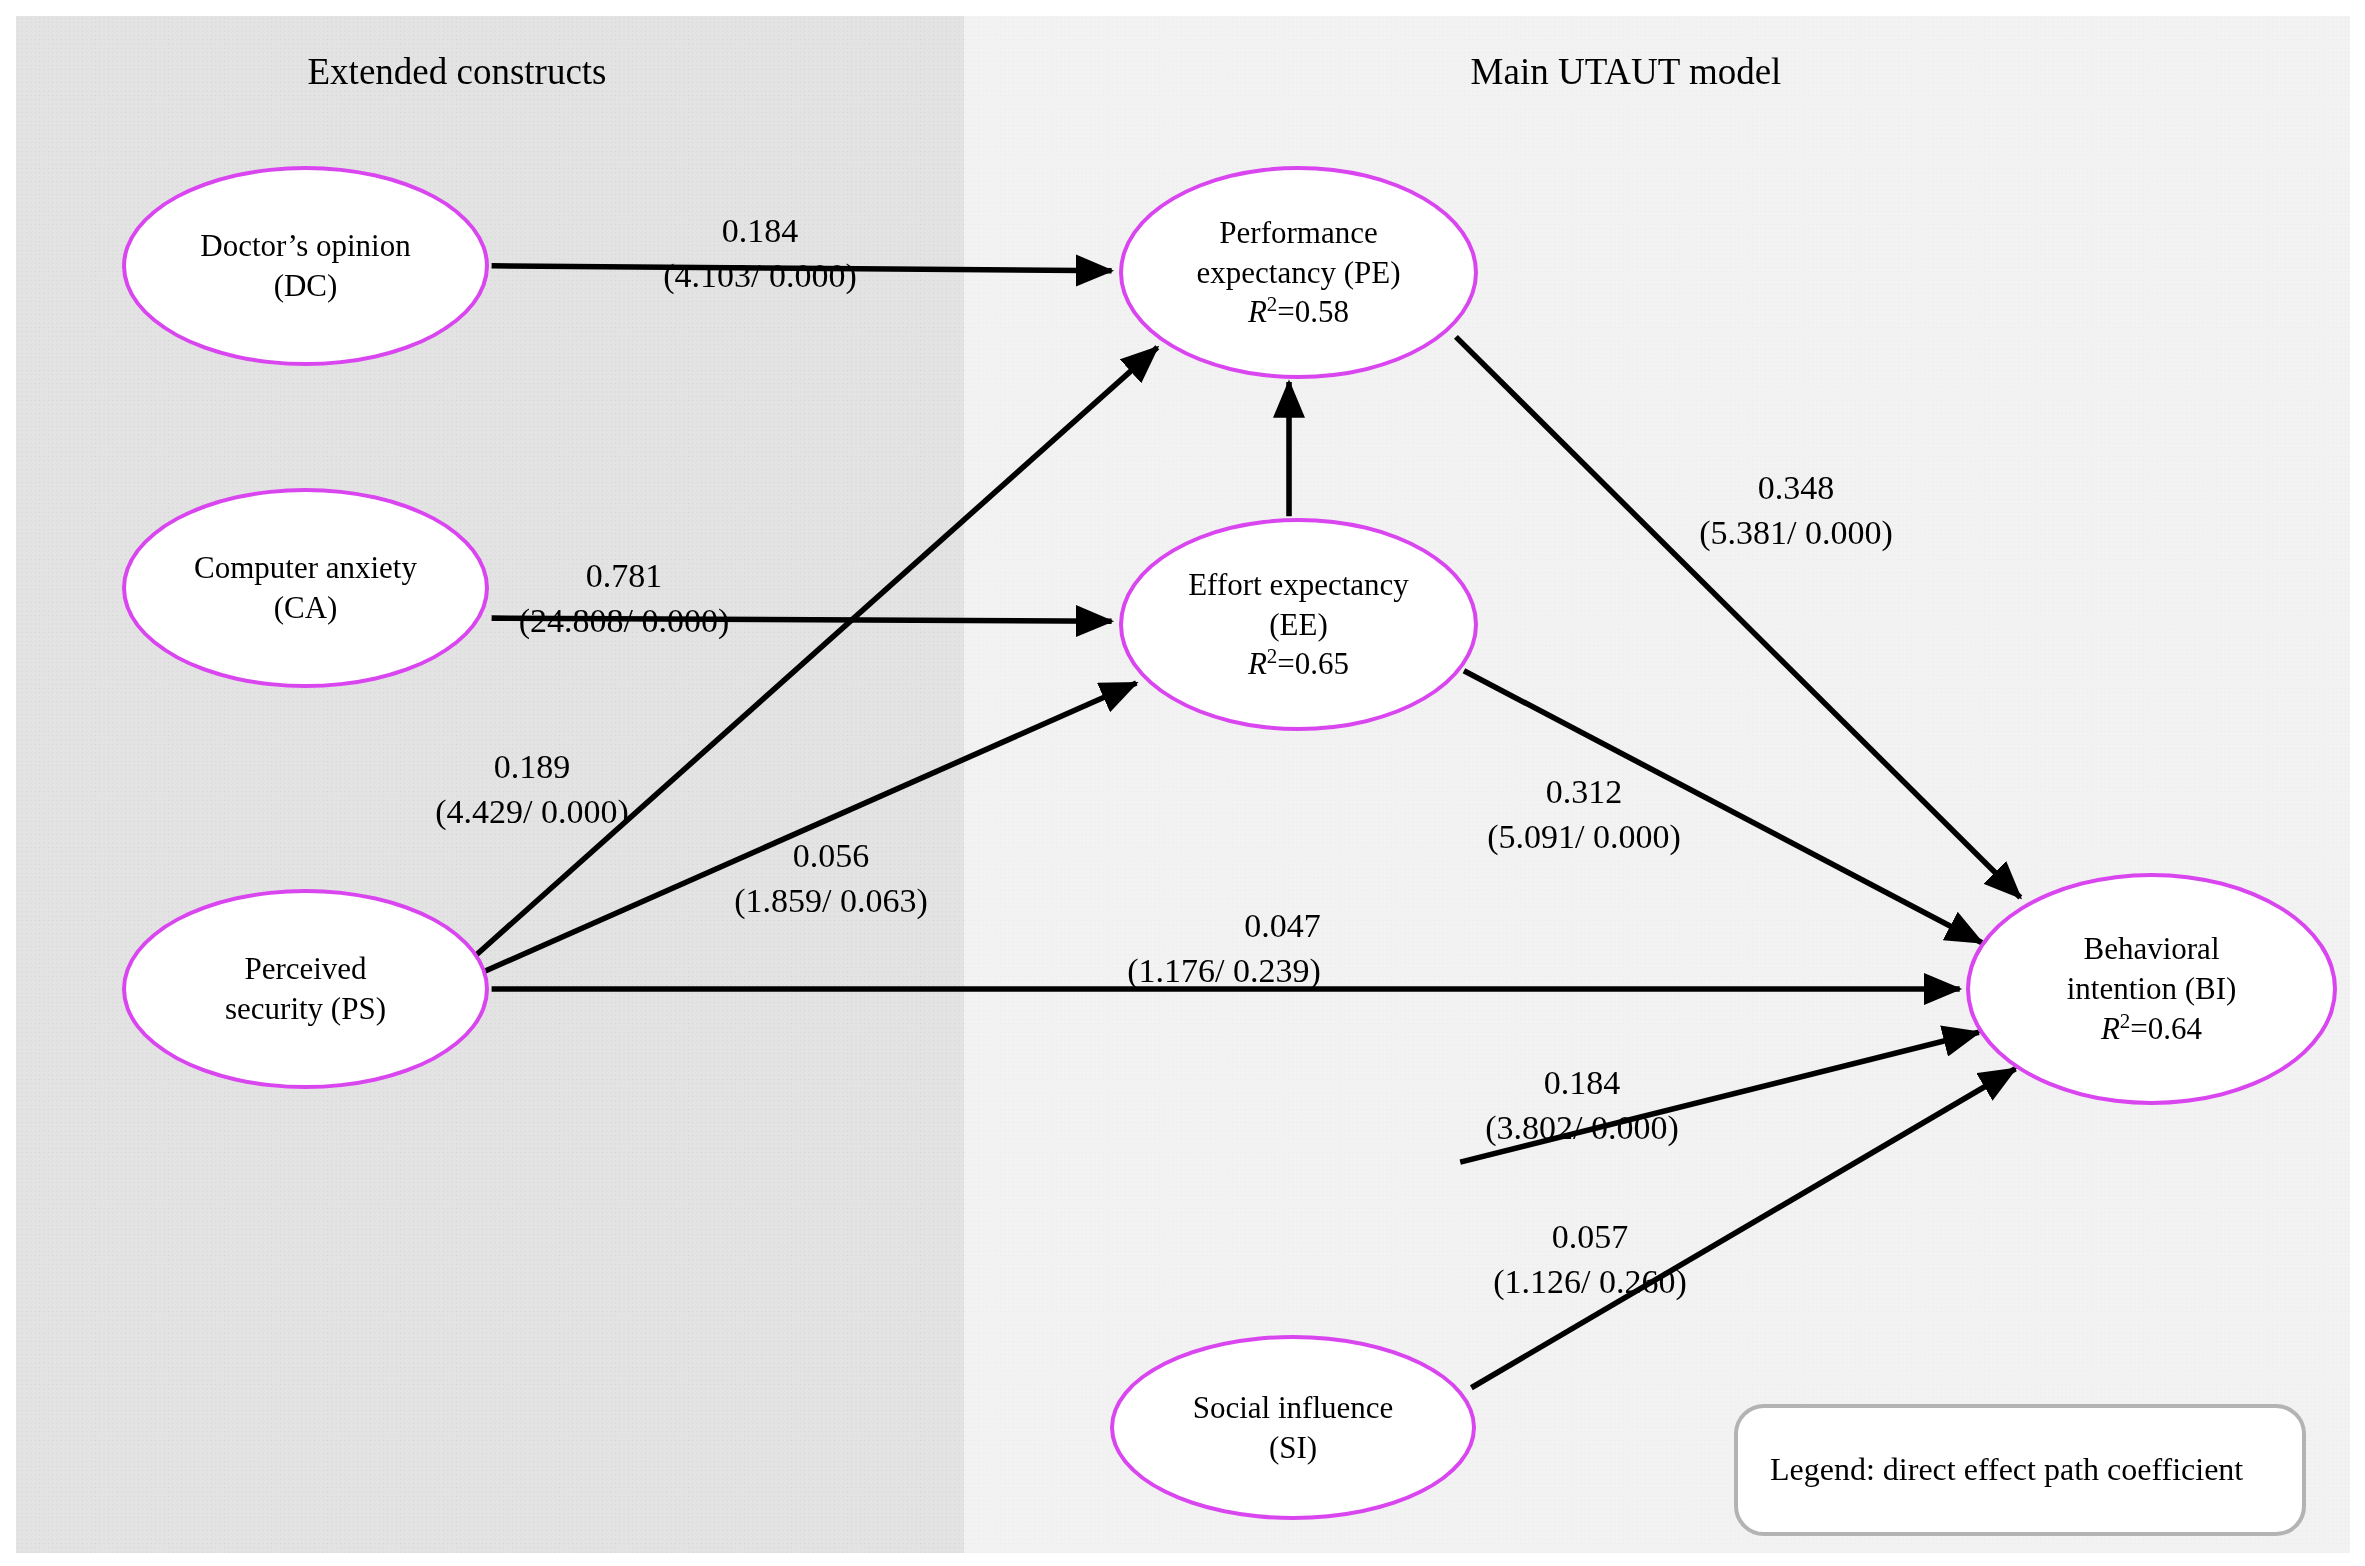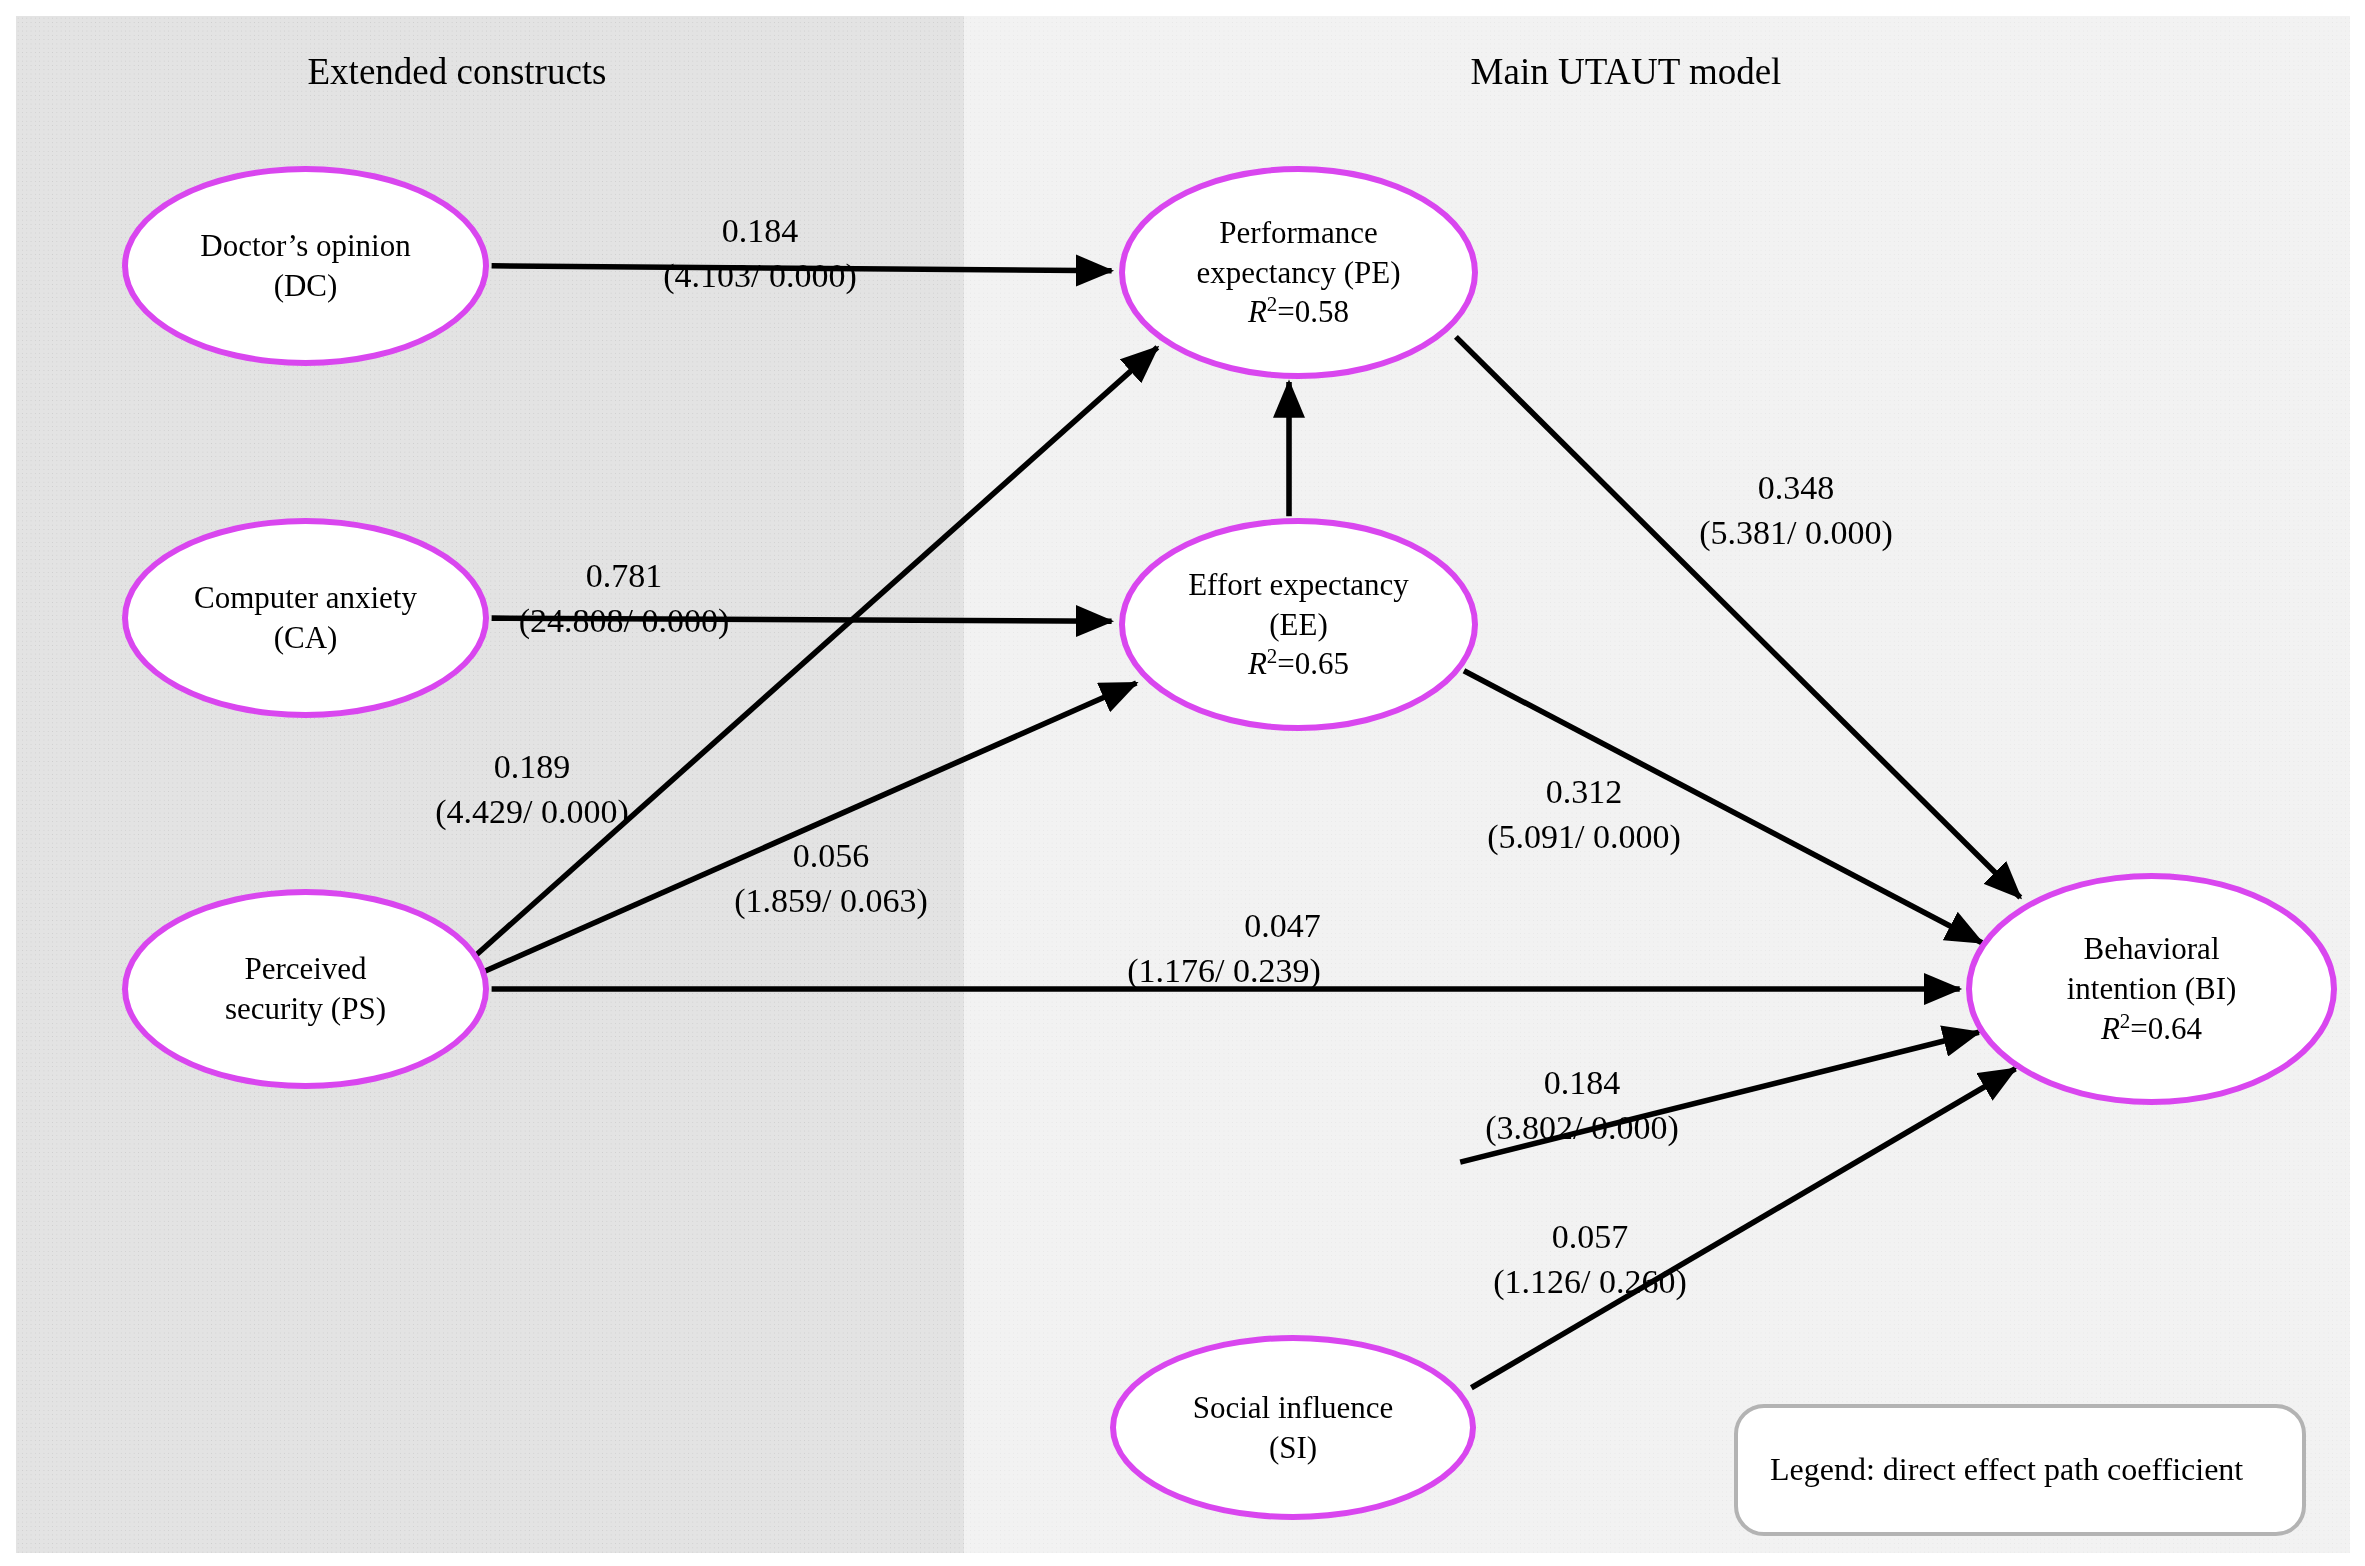--- a/index.html
+++ b/index.html
@@ -25,21 +25,21 @@
     background-size:4.3px 4.3px;
   }
   .section-title{
     position:absolute;
     transform:translate(-50%,-50%);
     font-size:37px;
     white-space:nowrap;
   }
   .node{
     position:absolute;
-    border:6px solid #d946ef;
+    border:4px solid #d946ef;
     border-radius:50%;
     background:#fff;
     display:flex;
     flex-direction:column;
     align-items:center;
     justify-content:center;
     text-align:center;
     font-size:31px;
     line-height:1.28;
     box-sizing:border-box;
@@ -101,21 +101,21 @@
     <line x1="2368" y1="1085" x2="3206" y2="1525" marker-end="url(#arrow)"></line>
     <line x1="2362" y1="1880" x2="3201" y2="1670" marker-end="url(#arrow)"></line>
     <line x1="2380" y1="2245" x2="3260" y2="1729" marker-end="url(#arrow)"></line>
   </svg>
 
   <div class="node" style="left:122px;top:166px;width:367px;height:200px;">
     <div class="nline">Doctor’s opinion</div>
     <div class="nline">(DC)</div>
   </div>
 
-  <div class="node" style="left:122px;top:518px;width:367px;height:200px;">
+  <div class="node" style="left:122px;top:488px;width:367px;height:200px;">
     <div class="nline">Computer anxiety</div>
     <div class="nline">(CA)</div>
   </div>
 
   <div class="node" style="left:122px;top:889px;width:367px;height:200px;">
     <div class="nline">Perceived</div>
     <div class="nline">security (PS)</div>
   </div>
 
   <div class="node" style="left:1119px;top:166px;width:359px;height:213px;">

